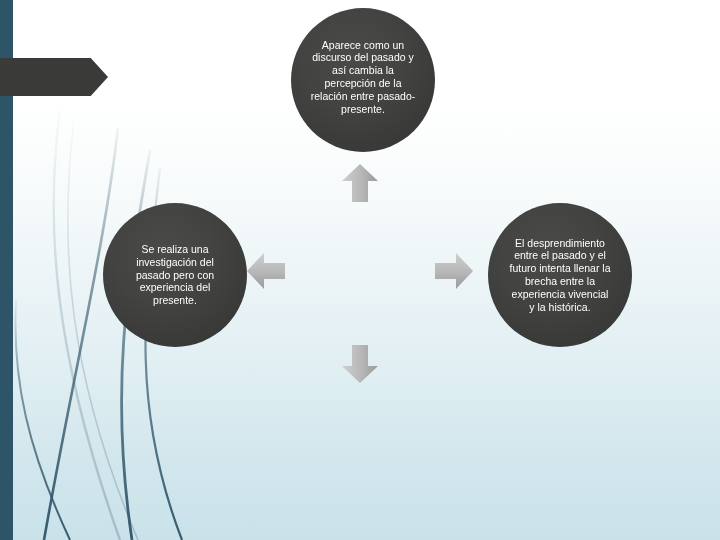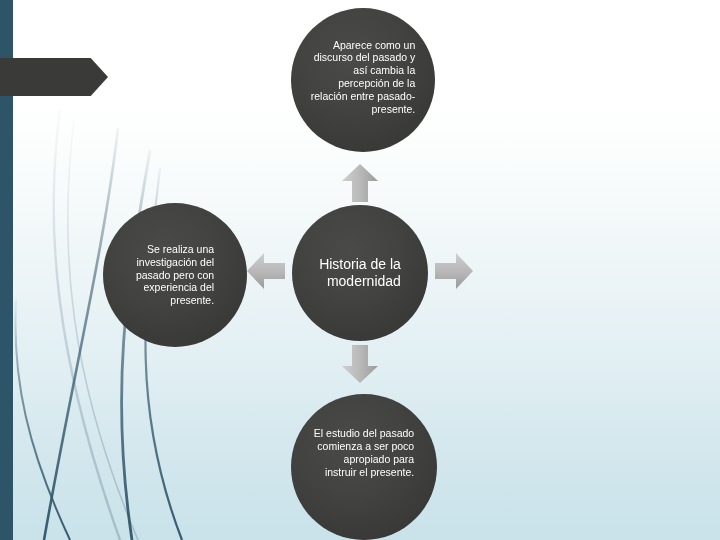--- a/index.html
+++ b/index.html
@@ -59,21 +59,21 @@
     position: absolute;
     border-radius: 50%;
     background: radial-gradient(circle at 42% 34%, #4a4a48 0%, #434341 40%, #3a3a38 72%, #333331 100%);
     display: flex;
     align-items: center;
     justify-content: center;
     box-sizing: border-box;
   }
   .node-text {
     color: #ffffff;
-    text-align: right;
+    text-align: center;
     line-height: 1.22;
     padding: 0 10px;
     white-space: pre-line;
   }
   .node-small .node-text { font-size: 10.5px; }
   .node-center .node-text { font-size: 14px; }
 
   #node-top {
     left: 291px; top: 8px;
     width: 144px; height: 144px;
@@ -154,32 +154,30 @@
   </div>
 
   <div class="node node-small" id="node-left">
     <span class="node-text">Se realiza una
 investigación del
 pasado pero con
 experiencia del
 presente.</span>
   </div>
 
-  <div class="node node-center" id="node-center">
-    <span class="node-text">Historia de la
-modernidad</span>
-  </div>
-
-
-  <div class="node node-small" id="node-bottom">
-    <span class="node-text">El estudio del pasado
-comienza a ser poco
-apropiado para
-instruir el presente.</span>
-  </div>
+
+  <div class="node node-small" id="node-right">
+    <span class="node-text">El desprendimiento
+entre el pasado y el
+futuro intenta llenar  la
+brecha entre la
+experiencia vivencial
+y la histórica.</span>
+  </div>
+
 
   <div class="arrow" id="arrow-up">
     <svg width="38" height="40" viewBox="0 0 38 40" xmlns="http://www.w3.org/2000/svg">
       <defs>
         <linearGradient id="gArrowV" x1="0" y1="0" x2="1" y2="0">
           <stop offset="0%" stop-color="#cfcfcf"></stop>
           <stop offset="55%" stop-color="#b6b6b6"></stop>
           <stop offset="100%" stop-color="#9a9a9a"></stop>
         </linearGradient>
       </defs>

